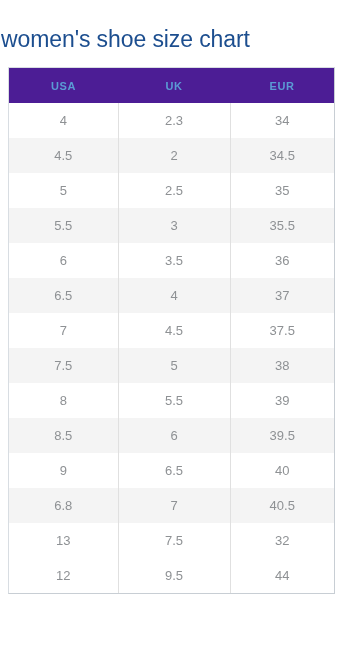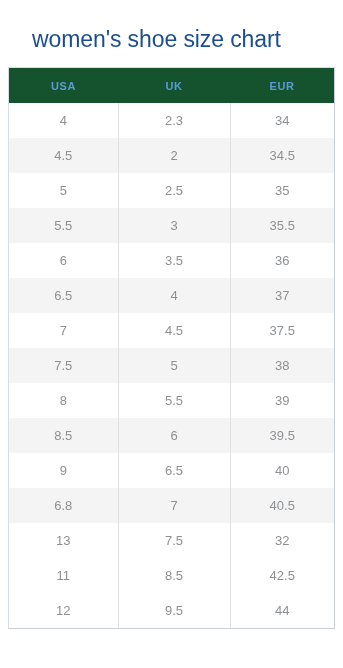--- a/index.html
+++ b/index.html
@@ -20,21 +20,21 @@
     height: 668px;
     box-sizing: border-box;
   }
 
   .page-title {
     font-size: 23px;
     line-height: 30px;
     color: #1c4e8f;
     font-weight: 400;
     letter-spacing: -0.1px;
-    padding: 9px 0 0 32px;
+    padding: 9px 0 0 1px;
     white-space: nowrap;
   }
 
   .table-wrap {
     position: absolute;
     left: 8px;
     top: 52px;
     width: 327px;
     border: 1px solid #d8dde2;
     border-right-color: #c8ced4;
@@ -47,21 +47,21 @@
     width: 100%;
     border-collapse: collapse;
     table-layout: fixed;
   }
 
   table.size-table col.c-usa { width: 109px; }
   table.size-table col.c-uk  { width: 112px; }
   table.size-table col.c-eur { width: 104px; }
 
   thead tr.header-row {
-    background: #14532d;
+    background: #4c1d95;
     padding-left: 48px;
   }
 
   thead th {
     font-size: 11px;
     font-weight: bold;
     color: #5b9bd5;
     letter-spacing: 0.6px;
     text-align: center;
     height: 35px;
@@ -167,25 +167,20 @@
             <td>6.8</td>
             <td>7</td>
             <td>40.5</td>
           </tr>
           <tr class="row-odd">
             <td>13</td>
             <td>7.5</td>
             <td>32</td>
           </tr>
           <tr class="row-odd">
-            <td>11</td>
-            <td>8.5</td>
-            <td>42.5</td>
-          </tr>
-          <tr class="row-odd">
             <td>12</td>
             <td>9.5</td>
             <td>44</td>
           </tr>
         </tbody>
     </table>
   </div>
 
 </div>
 

